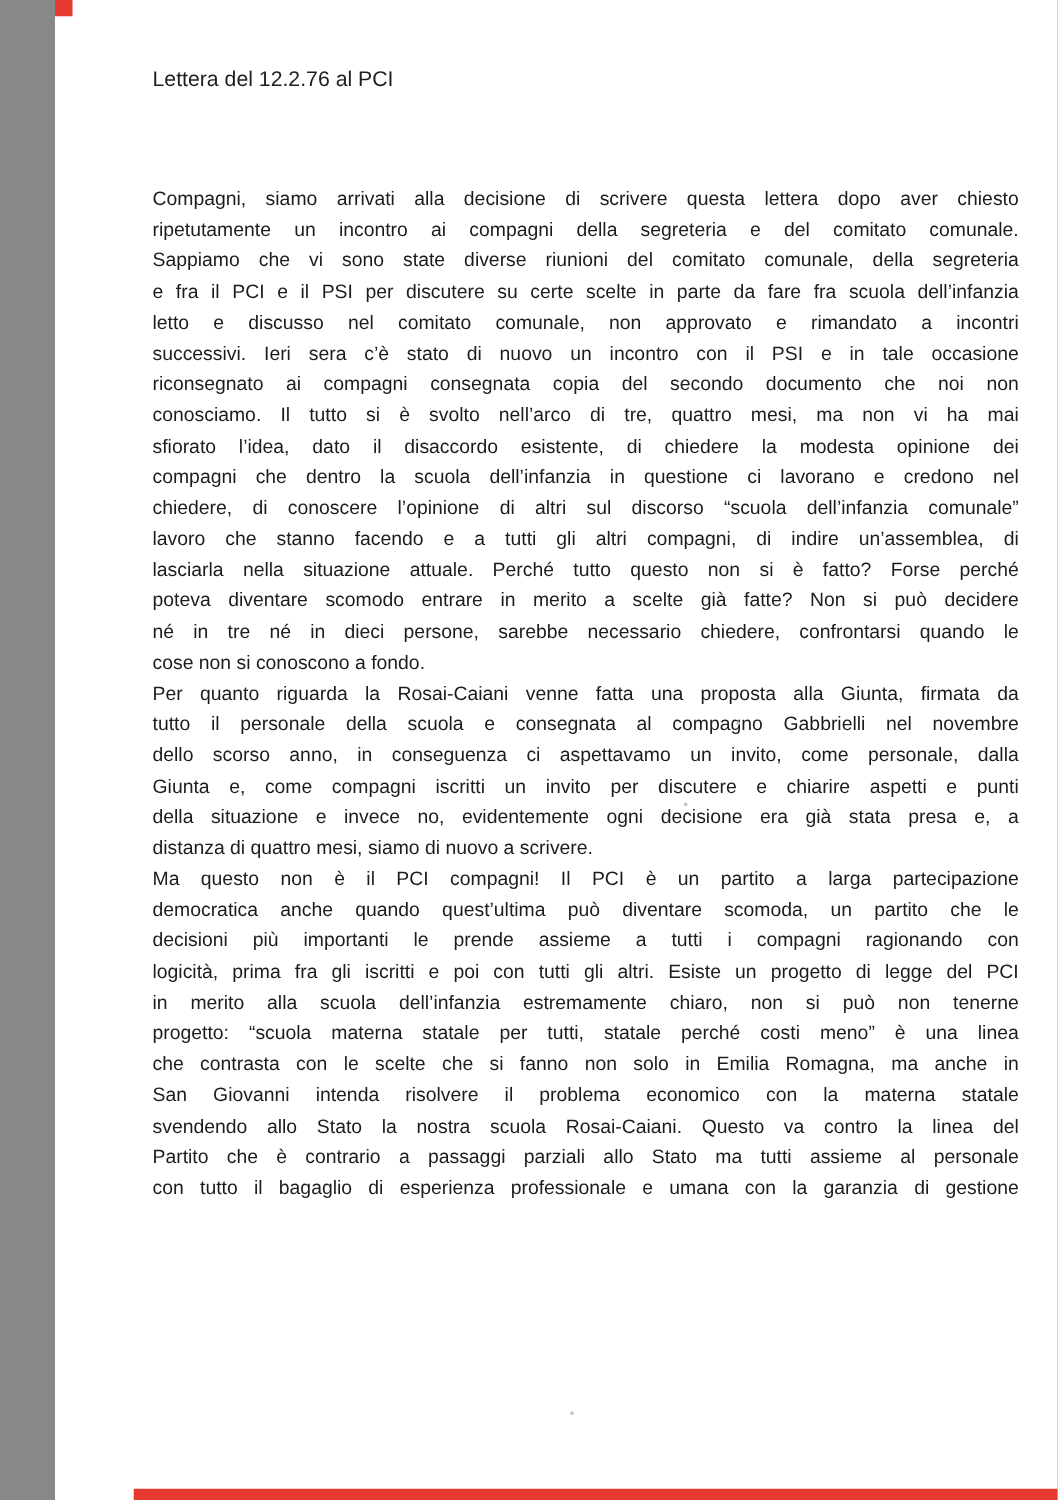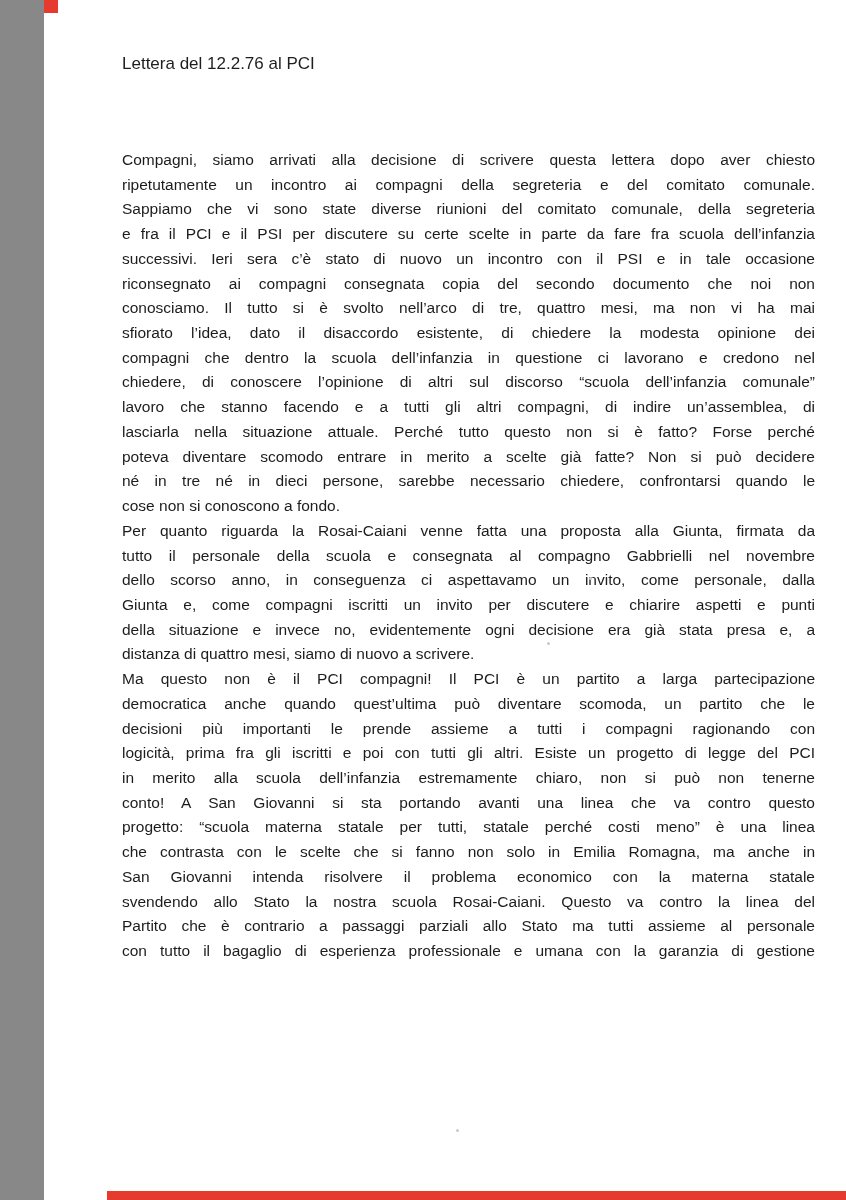--- a/index.html
+++ b/index.html
@@ -56,20 +56,21 @@
 <body>
 
 <div id="page" style="background: rgb(255, 255, 255); color: rgb(28, 28, 28); margin-left: 44px;">
   <div class="title">Lettera del 12.2.76 al PCI</div>
 
   <div class="body-lines">
       <div class="line">Compagni, siamo arrivati alla decisione di scrivere questa lettera dopo aver chiesto</div>
       <div class="line">ripetutamente un incontro ai compagni della segreteria e del comitato comunale.</div>
       <div class="line">Sappiamo che vi sono state diverse riunioni del comitato comunale, della segreteria</div>
       <div class="line">e fra il PCI e il PSI per discutere su certe scelte in parte da fare fra scuola dell’infanzia</div>
+      <div class="line">letto e discusso nel comitato comunale, non approvato e rimandato a incontri</div>
       <div class="line">successivi. Ieri sera c’è stato di nuovo un incontro con il PSI e in tale occasione</div>
       <div class="line">riconsegnato ai compagni consegnata copia del secondo documento che noi non</div>
       <div class="line">conosciamo. Il tutto si è svolto nell’arco di tre, quattro mesi, ma non vi ha mai</div>
       <div class="line">sfiorato l’idea, dato il disaccordo esistente, di chiedere la modesta opinione dei</div>
       <div class="line">compagni che dentro la scuola dell’infanzia in questione ci lavorano e credono nel</div>
       <div class="line">chiedere, di conoscere l’opinione di altri sul discorso “scuola dell’infanzia comunale”</div>
       <div class="line">lavoro che stanno facendo e a tutti gli altri compagni, di indire un’assemblea, di</div>
       <div class="line">lasciarla nella situazione attuale. Perché tutto questo non si è fatto? Forse perché</div>
       <div class="line">poteva diventare scomodo entrare in merito a scelte già fatte? Non si può decidere</div>
       <div class="line">né in tre né in dieci persone, sarebbe necessario chiedere, confrontarsi quando le</div>
@@ -78,21 +79,20 @@
       <div class="line">tutto il personale della scuola e consegnata al compagno Gabbrielli nel novembre</div>
       <div class="line">dello scorso anno, in conseguenza ci aspettavamo un invito, come personale, dalla</div>
       <div class="line">Giunta e, come compagni iscritti un invito per discutere e chiarire aspetti e punti</div>
       <div class="line">della situazione e invece no, evidentemente ogni decisione era già stata presa e, a</div>
       <div class="line end">distanza di quattro mesi, siamo di nuovo a scrivere.</div>
       <div class="line">Ma questo non è il PCI compagni! Il PCI è un partito a larga partecipazione</div>
       <div class="line">democratica anche quando quest’ultima può diventare scomoda, un partito che le</div>
       <div class="line">decisioni più importanti le prende assieme a tutti i compagni ragionando con</div>
       <div class="line">logicità, prima fra gli iscritti e poi con tutti gli altri. Esiste un progetto di legge del PCI</div>
       <div class="line">in merito alla scuola dell’infanzia estremamente chiaro, non si può non tenerne</div>
-      <div class="line">conto! A San Giovanni si sta portando avanti una linea che va contro questo</div>
       <div class="line">progetto: “scuola materna statale per tutti, statale perché costi meno” è una linea</div>
       <div class="line">che contrasta con le scelte che si fanno non solo in Emilia Romagna, ma anche in</div>
       <div class="line">San Giovanni intenda risolvere il problema economico con la materna statale</div>
       <div class="line">svendendo allo Stato la nostra scuola Rosai-Caiani. Questo va contro la linea del</div>
       <div class="line">Partito che è contrario a passaggi parziali allo Stato ma tutti assieme al personale</div>
       <div class="line">con tutto il bagaglio di esperienza professionale e umana con la garanzia di gestione</div>
     </div>
 
 <div class="red-mark" style="left: 0px; top: 0px; width: 14px; height: 13px; background: rgb(230, 58, 46);"></div>
     <div class="red-mark" style="left: 841px; top: 88px; width: 5px; height: 26px; background: rgb(230, 58, 46);"></div>

